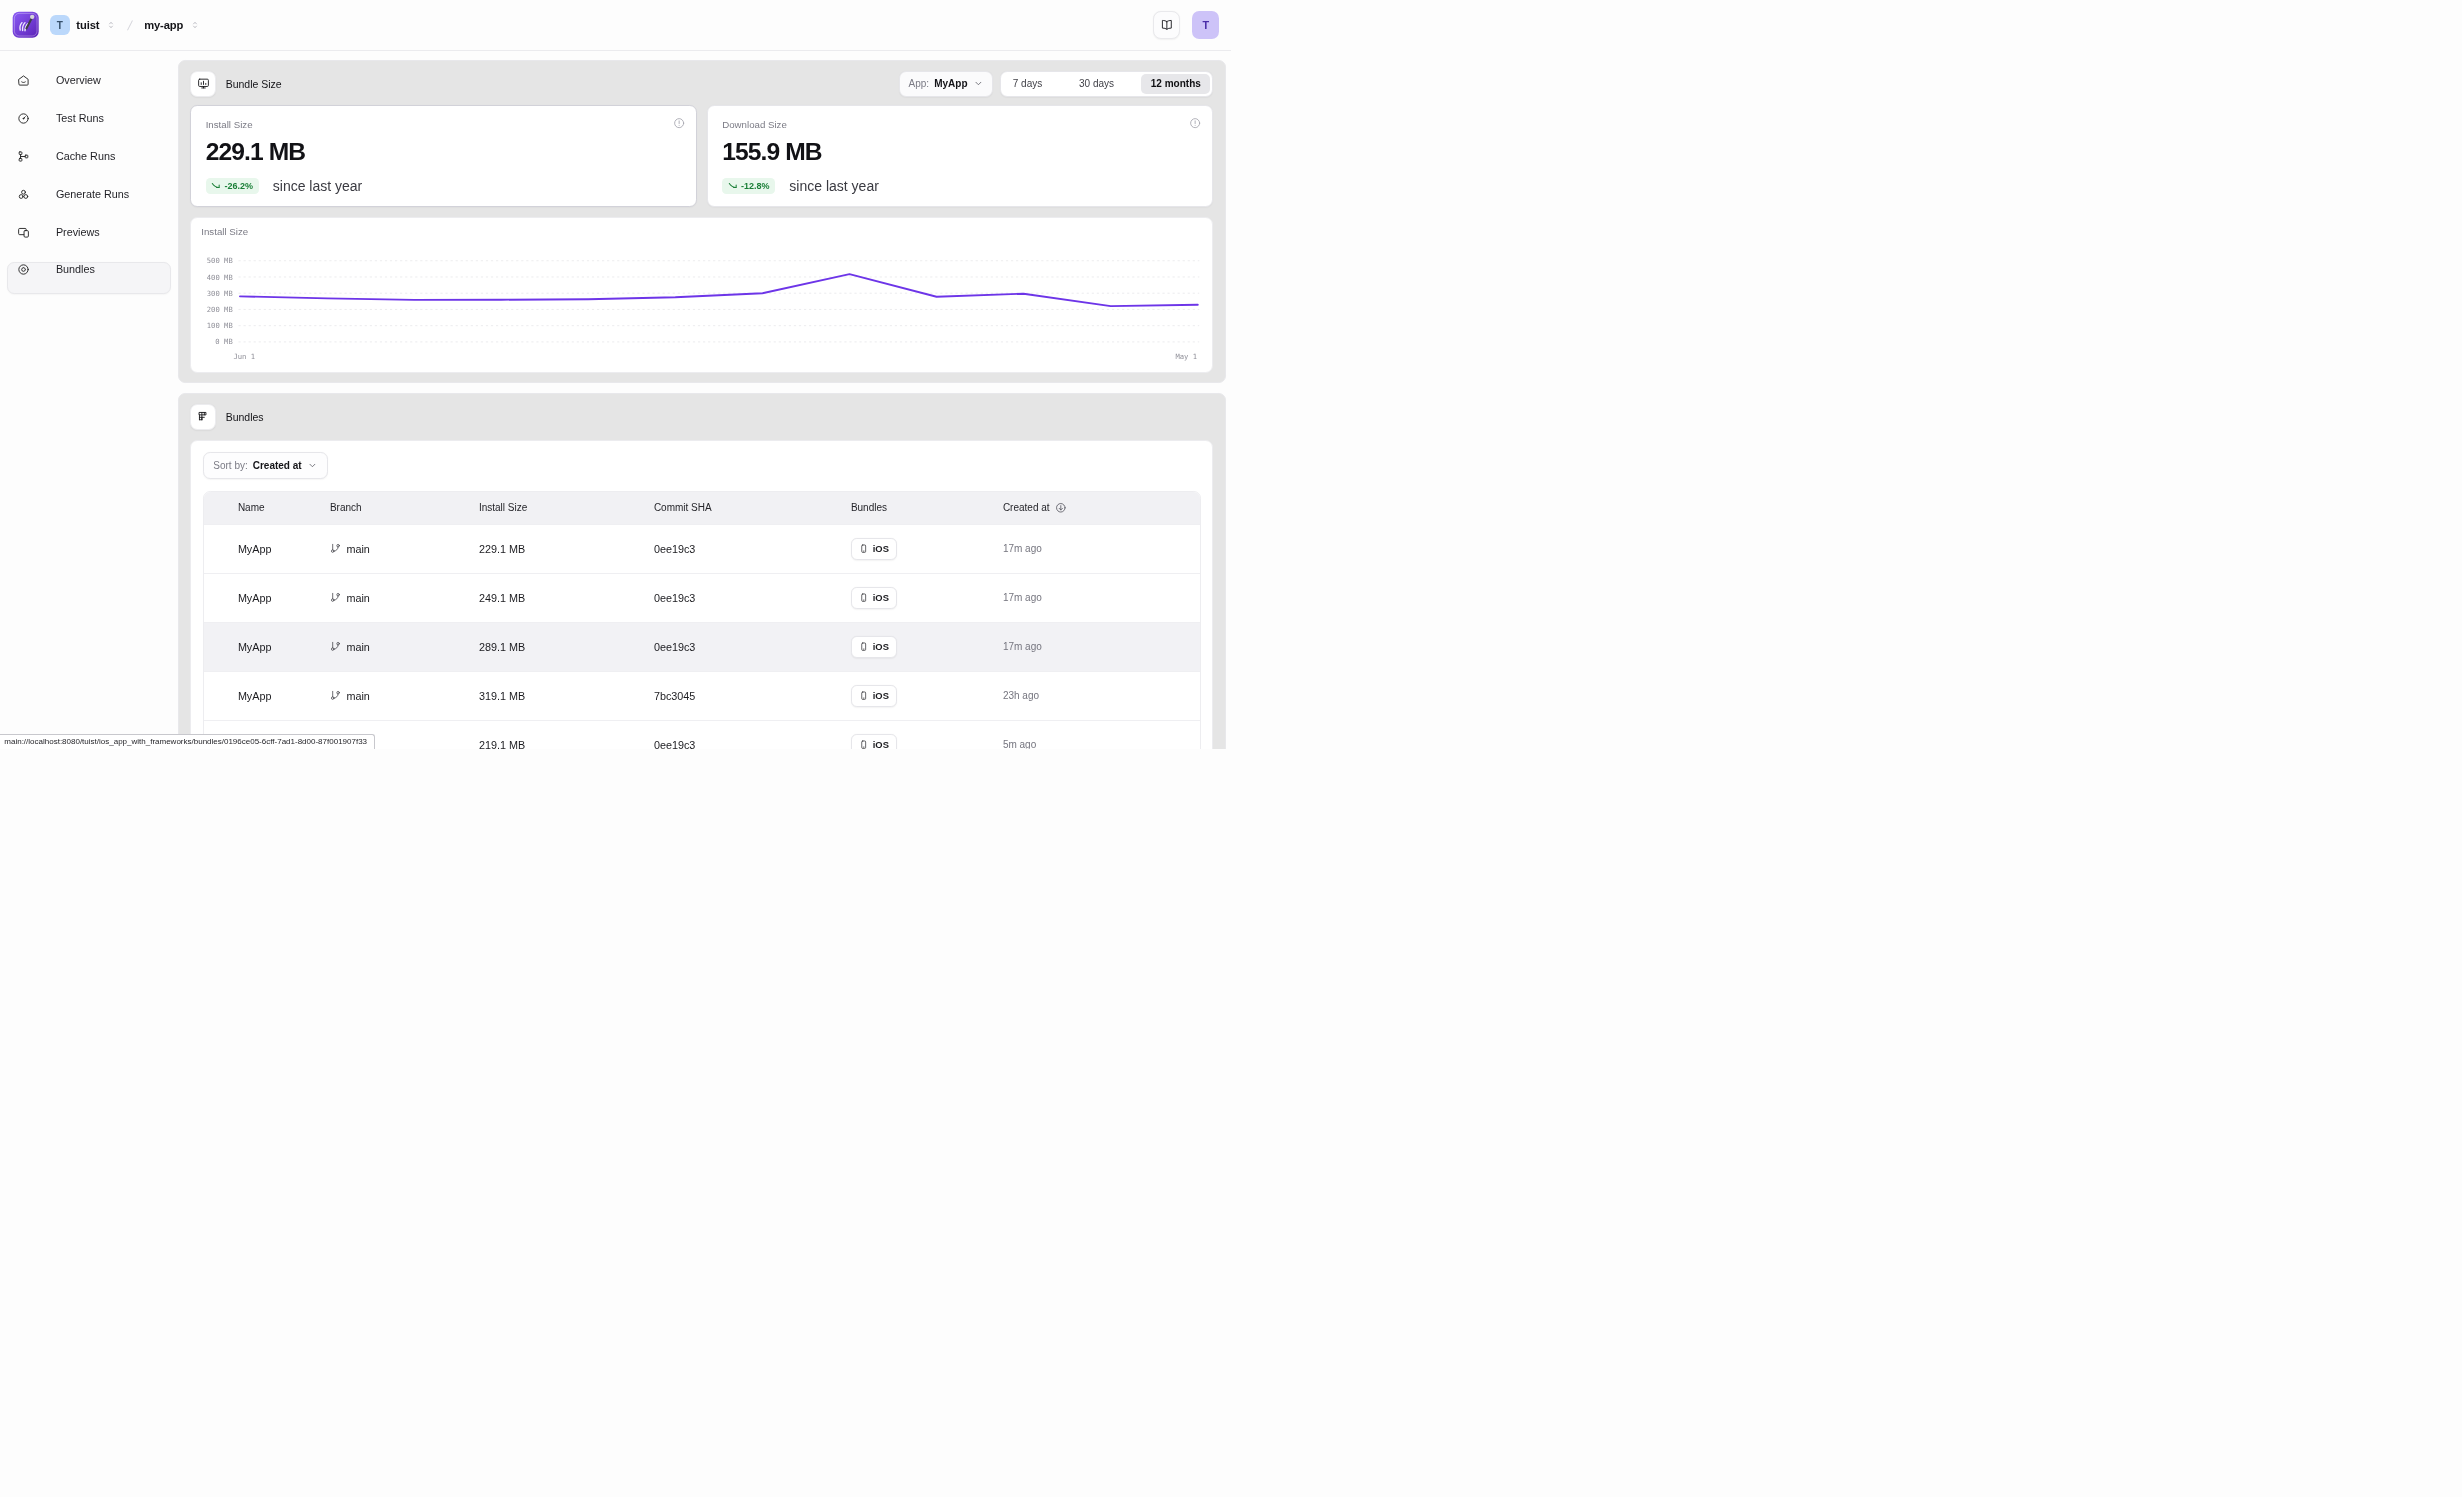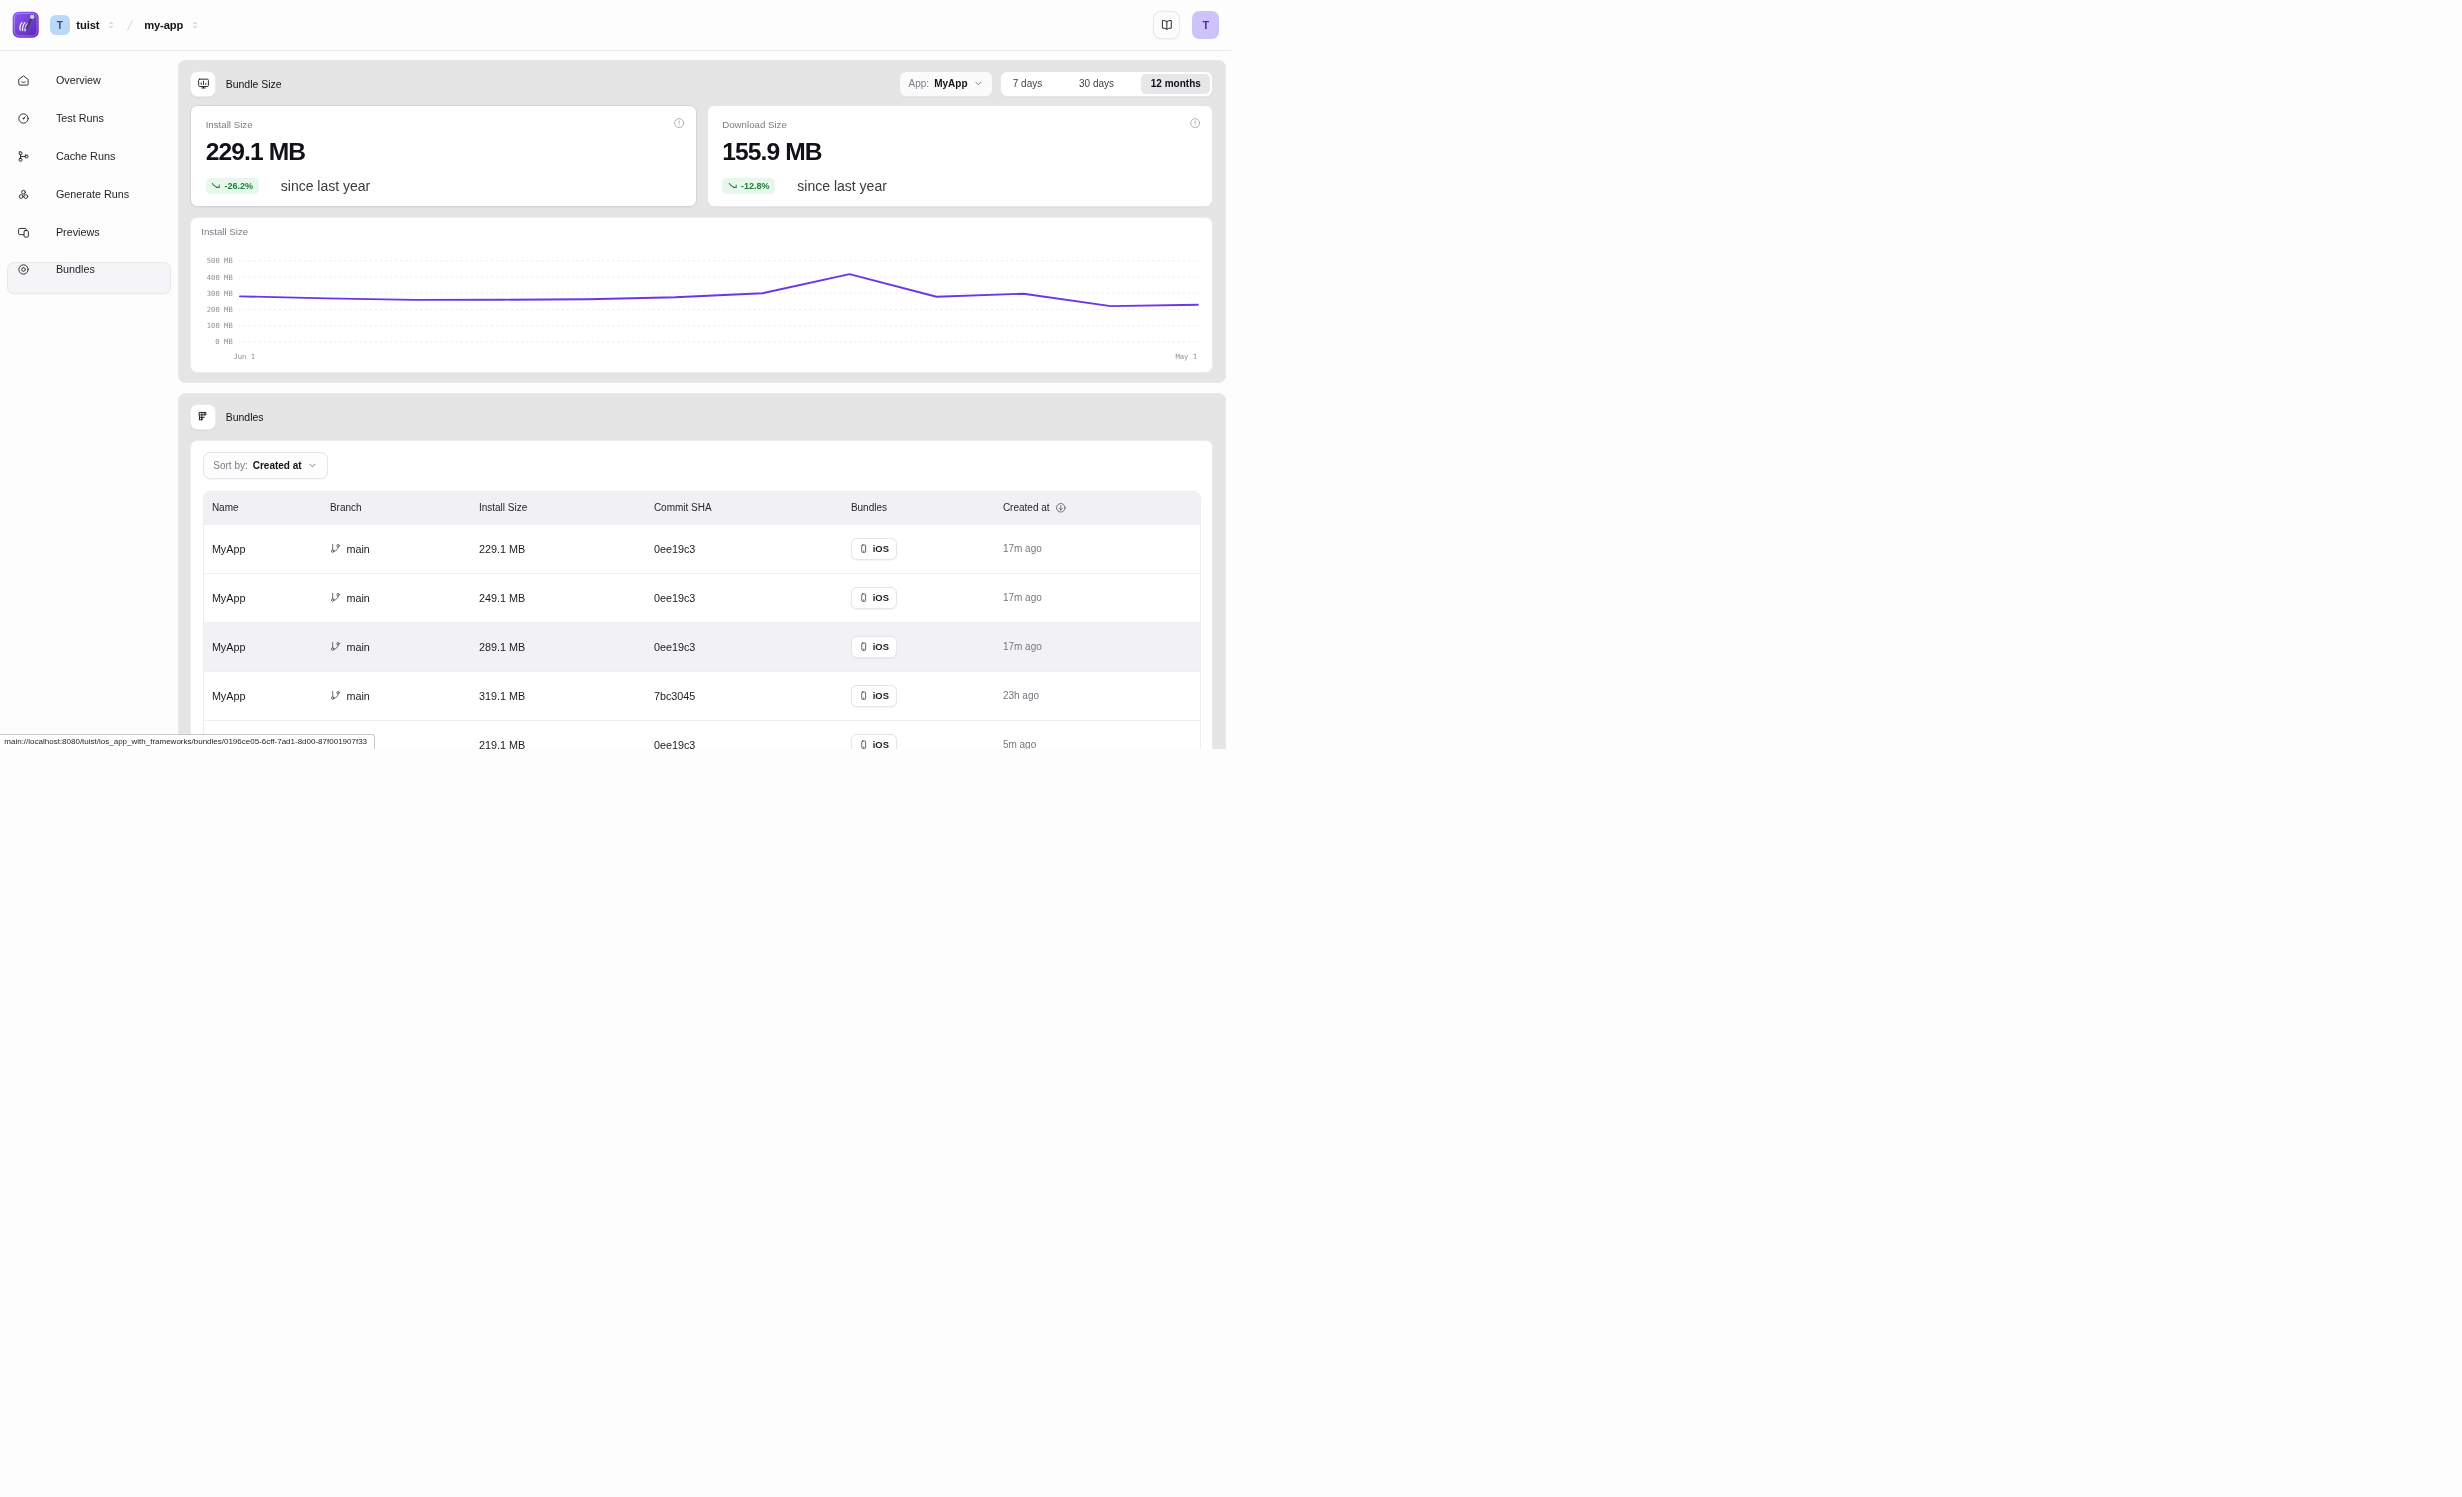--- a/index.html
+++ b/index.html
@@ -41,21 +41,21 @@
   .segmented{height:26px;border:0.7px solid #E6E6EA;background:#fff;border-radius:7.2px;display:flex;padding:2.2px;gap:18px;box-shadow:0 0.7px 1.4px rgba(0,0,0,.04)}
   .segment{padding:0 9.4px;border-radius:5px;font-size:10px;font-weight:500;color:#3F3F46;display:flex;align-items:center;cursor:pointer}
   .segment.active{background:#E7E7EA;color:#0F0F12;font-weight:600}
 
   
   .stats{display:flex;gap:10px;margin-top:8.7px}
   .stat-card{flex:1;background:#fff;border:0.7px solid #E6E6EA;border-radius:7.2px;padding:12.3px 14.4px;position:relative;box-shadow:0 0.7px 1.4px rgba(0,0,0,.03)}
   .stat-card.selected{border-color:#D2D2D9}
   .stat-label{font-size:9.7px;color:#7B7B85;font-weight:500}
   .stat-value{font-size:24.6px;font-weight:700;letter-spacing:-0.9px;margin-top:8.7px;color:#121216}
-  .stat-foot{display:flex;gap:22px;margin-top:11.6px}
+  .stat-foot{display:flex;gap:14px;margin-top:11.6px}
   .delta-badge{display:inline-flex;align-items:center;gap:3.6px;background:#E8F7EC;color:#1A7F37;font-size:9px;font-weight:700;padding:2.9px 5.8px;border-radius:4.3px}
   .delta-badge .dicon{width:9.4px;height:9.4px;display:inline-flex}
   .stat-caption{font-size:14px;color:#3A3A41}
   .info-icon{position:absolute;top:10.8px;right:10.8px;width:12.3px;height:12.3px;color:#A6A6AF;cursor:pointer}
 
   
   .chart-card{margin-top:9.4px;background:#fff;border:0.7px solid #ECECEF;border-radius:7.2px;padding:8.7px 10px;height:156px}
   .chart-label{font-size:9.7px;color:#7B7B85;font-weight:500}
   #chart-svg{width:100%;height:129px;margin-top:1.4px;display:block}
   .gridline{stroke:#E4E4E8;stroke-width:1;stroke-dasharray:3 4}
@@ -64,21 +64,21 @@
   
   .inner-card{margin-top:10px;background:#fff;border:0.7px solid #ECECEF;border-radius:7.2px;padding:11.6px}
   .sort-btn{display:inline-flex;align-items:center;gap:5px;height:27px;padding:0 9.4px;border:0.7px solid #E6E6EA;border-radius:7.2px;background:#FDFDFE;font-size:10px;box-shadow:0 0.7px 1.4px rgba(0,0,0,.04);cursor:pointer}
   .sort-btn .lab{color:#7B7B85}
   .sort-btn .val{font-weight:600;color:#141418}
   .table{margin-top:11.6px;border:0.7px solid #EDEDF0;border-radius:7.2px;overflow:hidden}
   .thead,.tr{display:grid;grid-template-columns:126px 149px 175px 197px 152px 1fr;align-items:center}
   .thead{height:32px;background:#F1F1F4;font-size:10px;font-weight:500;color:#26262B}
   .tr{height:49px;background:#fff;border-top:0.7px solid #EFEFF2;font-size:10.8px;color:#1B1B1F;cursor:pointer}
   .tr.hl{background:#F2F2F5}
-  .td:first-child,.th:first-child{padding-left:8px}
+  .td:first-child,.th:first-child{padding-left:34px}
   .th{display:flex;align-items:center;gap:5px}
   .branch-cell{display:flex;align-items:center;gap:5.8px}
   .bicon{width:10.8px;height:10.8px;display:inline-flex;color:#3F3F46;flex:none}
   .plat-badge{display:inline-flex;align-items:center;gap:4.3px;border:0.7px solid #E6E6EA;border-radius:5.8px;background:#fff;padding:4.3px 7.2px;font-size:9.4px;font-weight:600;box-shadow:0 0.7px 1.4px rgba(0,0,0,.05)}
   .picon{width:9.4px;height:9.4px;display:inline-flex}
   .created{color:#75757F;font-size:10px}
   .sort-ic{width:11.6px;height:11.6px;display:inline-flex;color:#55555E;cursor:pointer}
 
   
   .status-bar{position:absolute;left:0;bottom:0;background:#fff;border:0.7px solid #C8C8CD;border-left:none;border-bottom:none;border-top-right-radius:2.9px;padding:2.2px 7.2px 2.9px 4.3px;font-size:8px;color:#1F1F24;white-space:nowrap;z-index:50}

